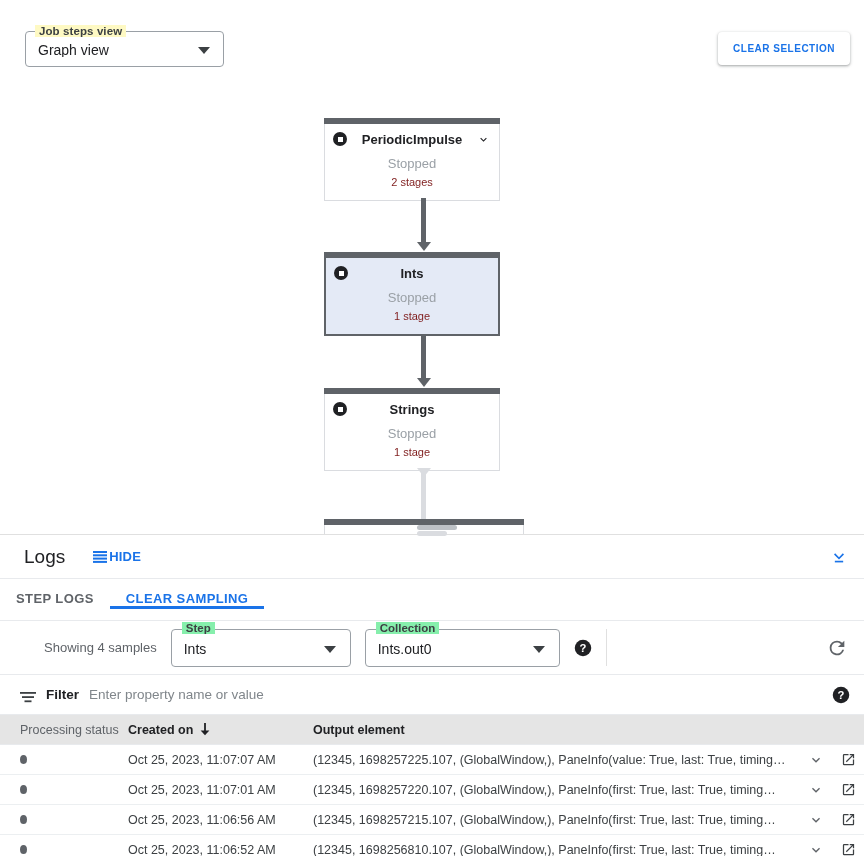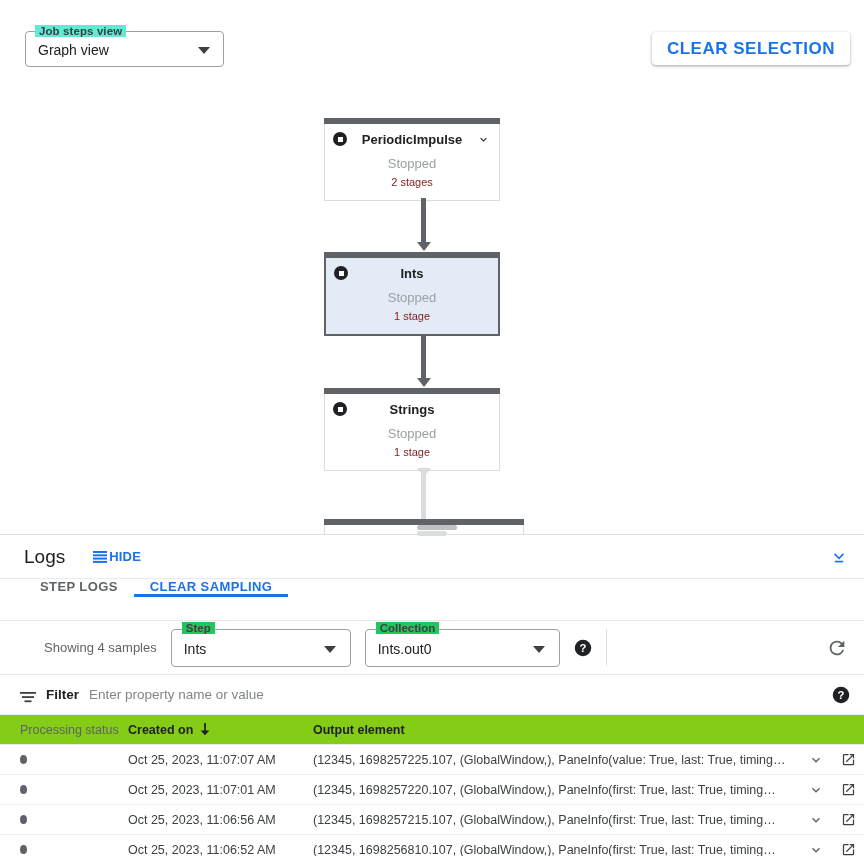--- a/index.html
+++ b/index.html
@@ -30,21 +30,21 @@
     position: absolute;
     border: 1px solid #9aa0a6;
     border-radius: 4px;
     background: #fff;
     pointer-events: auto;
     cursor: pointer;
   }
   .mat-select .mat-label {
     position: absolute;
     top: -7px; left: 9px;
-    background: #5eead4;
+    background: #fef9c3;
     padding: 0 4px;
     font-size: 11.5px;
     font-weight: bold;
     color: #3c4043;
     letter-spacing: .1px;
     white-space: nowrap;
   }
   .mat-select .mat-value {
     font-size: 14px;
     color: #202124;
@@ -69,21 +69,21 @@
   .clear-btn {
     position: absolute; right: 14px; top: 32px;
     height: 33px;
     padding: 0 15px;
     background: #fff;
     border: none;
     border-radius: 4px;
     box-shadow: 0 1px 2px rgba(60,64,67,.30), 0 1px 3px 1px rgba(60,64,67,.15);
     color: #1a73e8;
     font-family: "Liberation Sans", sans-serif;
-    font-size: 17px;
+    font-size: 10px;
     font-weight: bold;
     letter-spacing: .5px;
     cursor: pointer;
     pointer-events: auto;
   }
 
   
   .graph-canvas { position: absolute; inset: 0; }
 
   .node {
@@ -161,37 +161,37 @@
   .logs-title { font-size: 19px; color: #202124; }
   .hide-link {
     display: flex; align-items: center; gap: 2px;
     margin-left: 28px;
     color: #1a73e8; font-size: 13px; font-weight: bold; letter-spacing: .2px;
     cursor: pointer;
   }
   .hide-icon { display: block; width: 14px; height: 12px; }
   .collapse-btn { margin-left: auto; width: 22px; height: 22px; cursor: pointer; display: flex; align-items: center; justify-content: center; }
 
-  .tabs { height: 42px; display: flex; align-items: flex-start; border-bottom: 1px solid #e8eaed; padding-left: 24px; }
+  .tabs { height: 42px; display: flex; align-items: center; border-bottom: 1px solid #e8eaed; }
   .tab {
     display: flex; align-items: center; padding: 0 16px;
     font-size: 13px; font-weight: bold; letter-spacing: .4px;
     color: #5f6368; cursor: pointer; border-bottom: 3px solid transparent;
   }
   .tab.active { color: #1a73e8; border-bottom-color: #1a73e8; }
 
   .sampling-bar {
     height: 54px; display: flex; align-items: center;
     padding: 0 14px 0 24px; border-bottom: 1px solid #e8eaed;
     gap: 14px;
   }
   .showing-text { font-size: 13px; color: #5f6368; white-space: nowrap; margin-left: 20px; }
   .sel-inline { position: relative; height: 38px; border: 1px solid #9aa0a6; border-radius: 4px; background:#fff; cursor: pointer; }
   .sel-inline .mat-label {
-    position: absolute; top: -8px; left: 10px; background:#22c55e; padding: 0 4px;
+    position: absolute; top: -8px; left: 10px; background:#86efac; padding: 0 4px;
     font-size: 11.5px; font-weight: bold; color:#3c4043; white-space: nowrap;
   }
   .sel-inline .mat-value { position: absolute; left: 12px; top: 11px; font-size: 14px; color:#202124; }
   .sel-inline .mat-arrow {
     position: absolute; right: 14px; top: 16px; width: 0; height: 0;
     border-left: 6px solid transparent; border-right: 6px solid transparent; border-top: 7px solid #3c4043;
   }
   #step-select { width: 180px; }
   #collection-select { width: 195px; }
   .help-icon { width: 18px; height: 18px; cursor: pointer; flex: 0 0 18px; }
@@ -202,21 +202,21 @@
   .filter-icon { width: 16px; height: 12px; flex: 0 0 16px; }
   .filter-label { font-size: 13.5px; font-weight: bold; color: #202124; }
   .filter-input {
     flex: 1; border: none; outline: none; background: transparent;
     font-family: "Liberation Sans", sans-serif; font-size: 13.5px; color: #202124;
   }
   .filter-input::placeholder { color: #80868b; }
 
   .table-head {
     height: 30px; display: flex; align-items: center;
-    background: #84cc16; border-bottom: 1px solid #e8eaed;
+    background: #e5e5e5; border-bottom: 1px solid #e8eaed;
     font-size: 12.5px;
   }
   .th { padding: 0; white-space: nowrap; }
   .th.status { width: 128px; padding-left: 20px; color: #5f6368; }
   .th.created { width: 185px; color: #202124; font-weight: bold; display: flex; gap: 6px; cursor: pointer; }
   .th.output { flex: 1; color: #202124; font-weight: bold; }
   .sort-arrow { width: 12px; height: 13px; }
 
   .rows { flex: 1; overflow: hidden; }
   .row {

